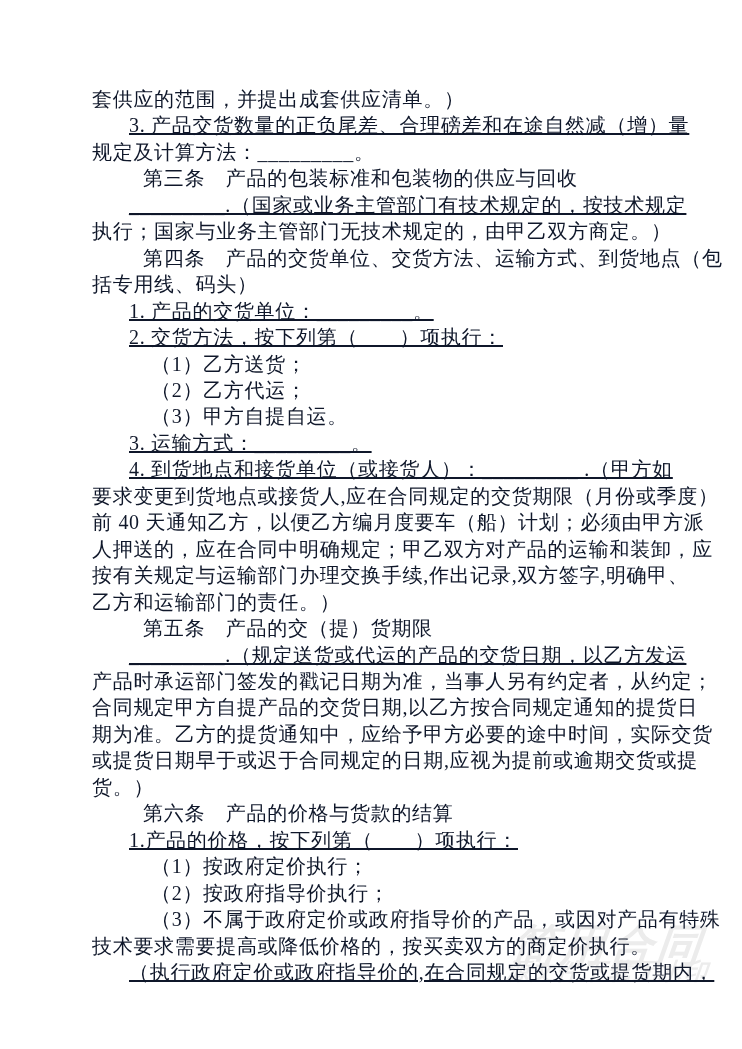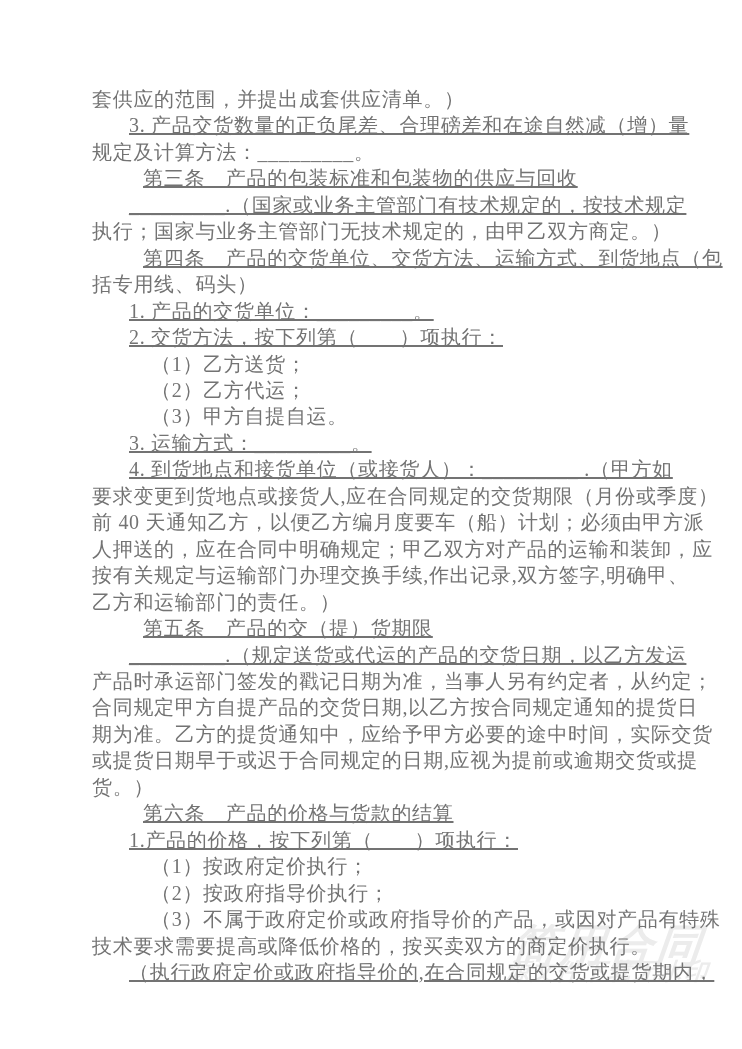--- a/index.html
+++ b/index.html
@@ -10,30 +10,30 @@
     background:#ffffff;
     overflow:hidden;
     font-family:"Liberation Serif","DejaVu Serif",serif;
   }
   .content{
     position:absolute;
     left:92px;
     top:86px;
     width:572px;
     z-index:2;
-    color:#737373;
+    color:#0f172a;
     font-size:20px;
     letter-spacing:0.7px;
     line-height:26.45px;
     white-space:pre;
   }
   .line{min-height:26.45px;}
   .i0{padding-left:0;}
   .i1{padding-left:37px;text-decoration:underline;}
-  .i2{padding-left:51px;text-decoration:underline;}
+  .i2{padding-left:51px;}
   .i3{padding-left:59px;}
   .watermark{
     position:absolute;
     z-index:1;
     color:#ececec;
     font-family:"Liberation Sans","DejaVu Sans",sans-serif;
     font-weight:bold;
     font-style:italic;
     user-select:none;
     white-space:nowrap;

